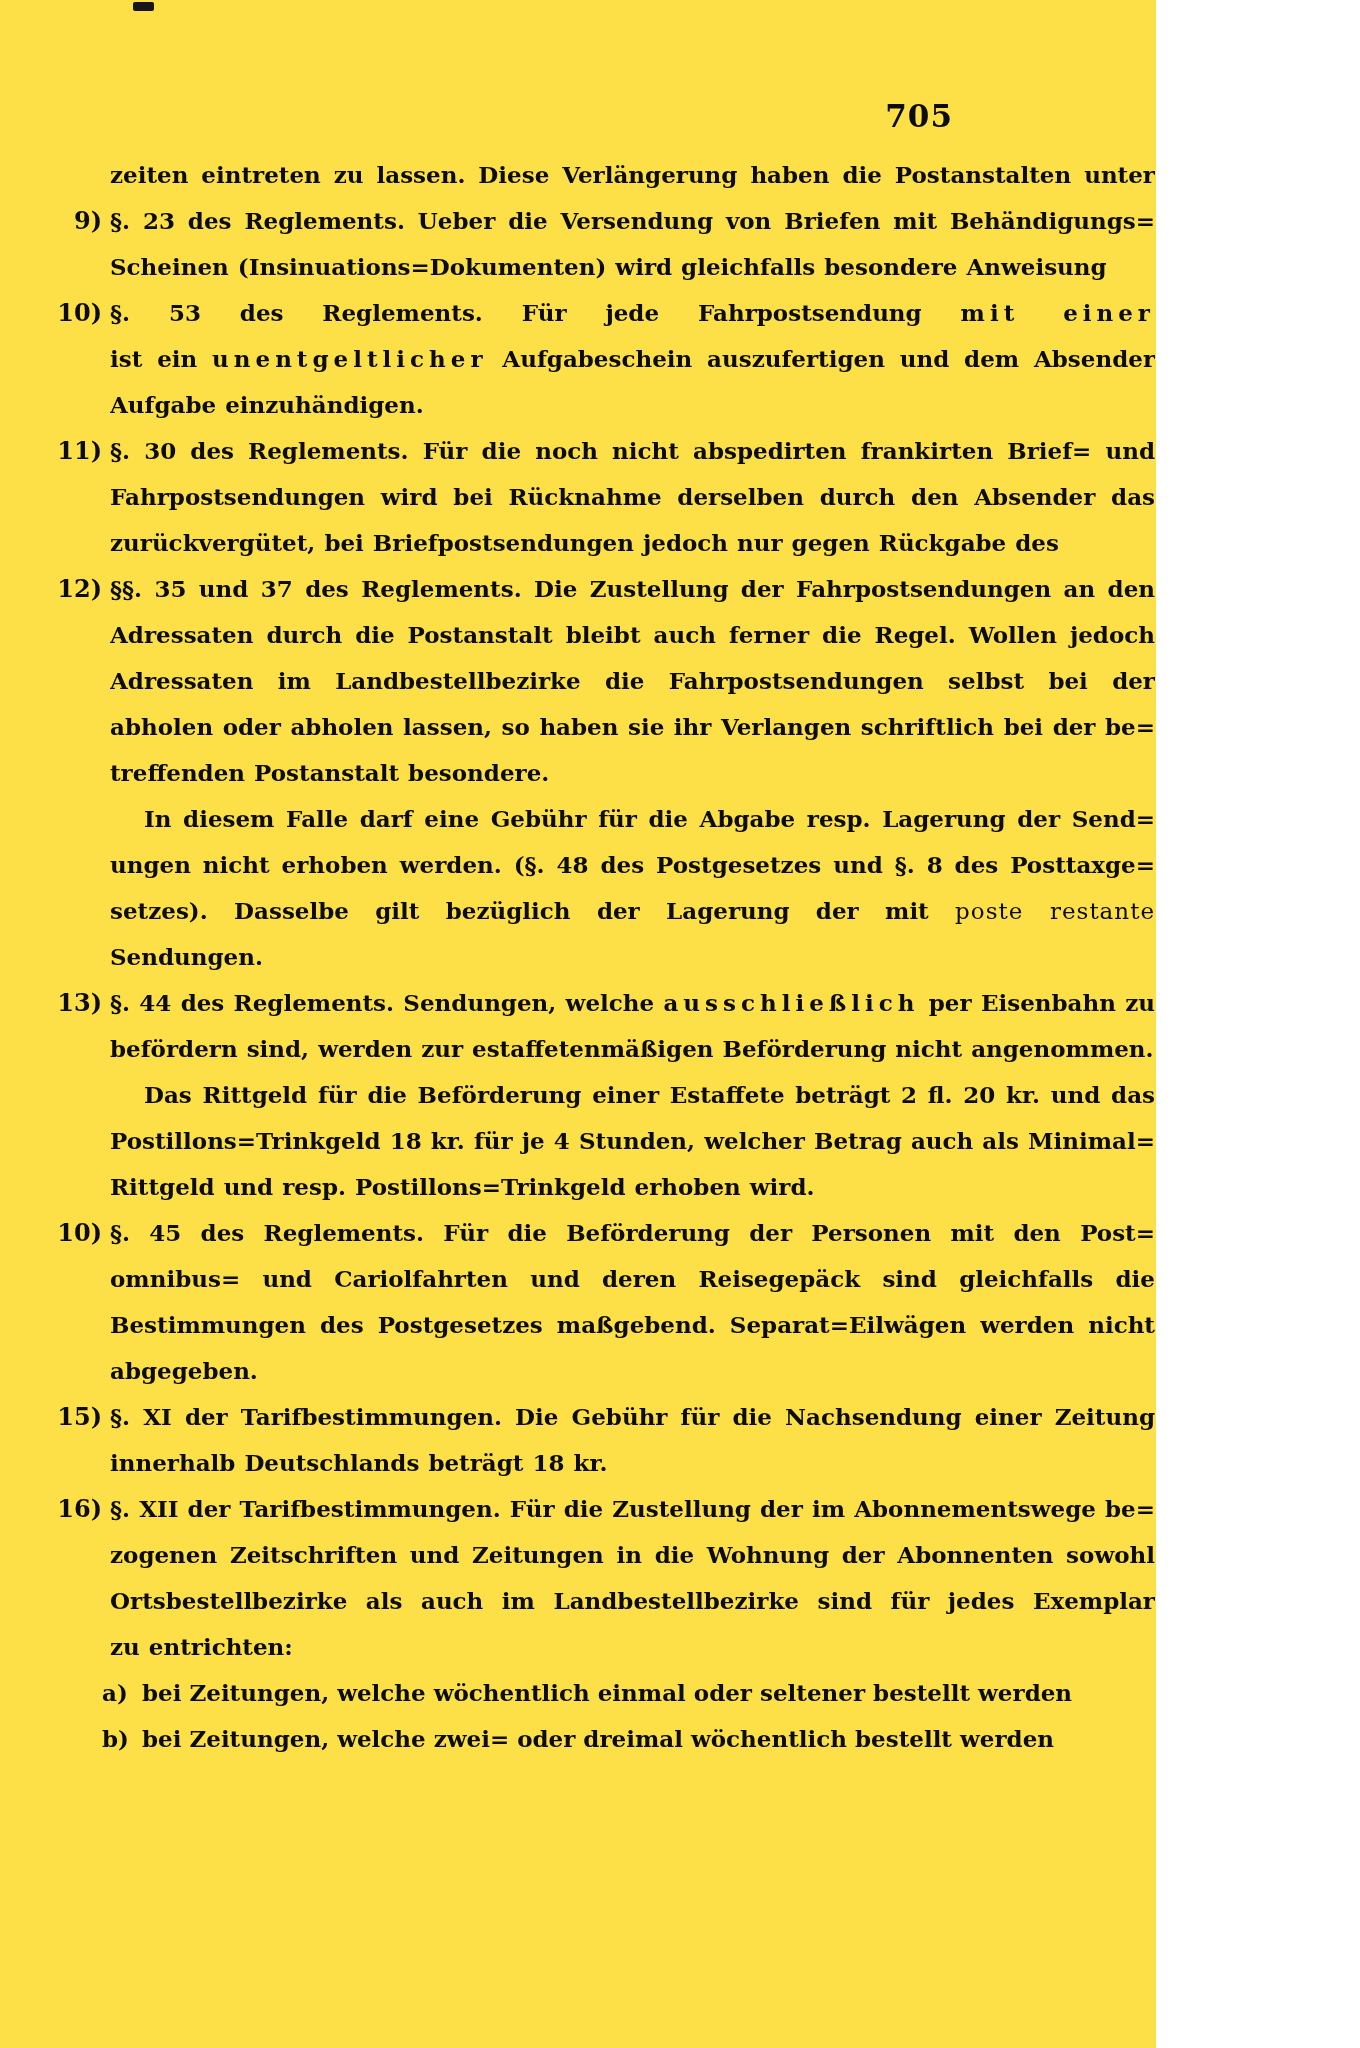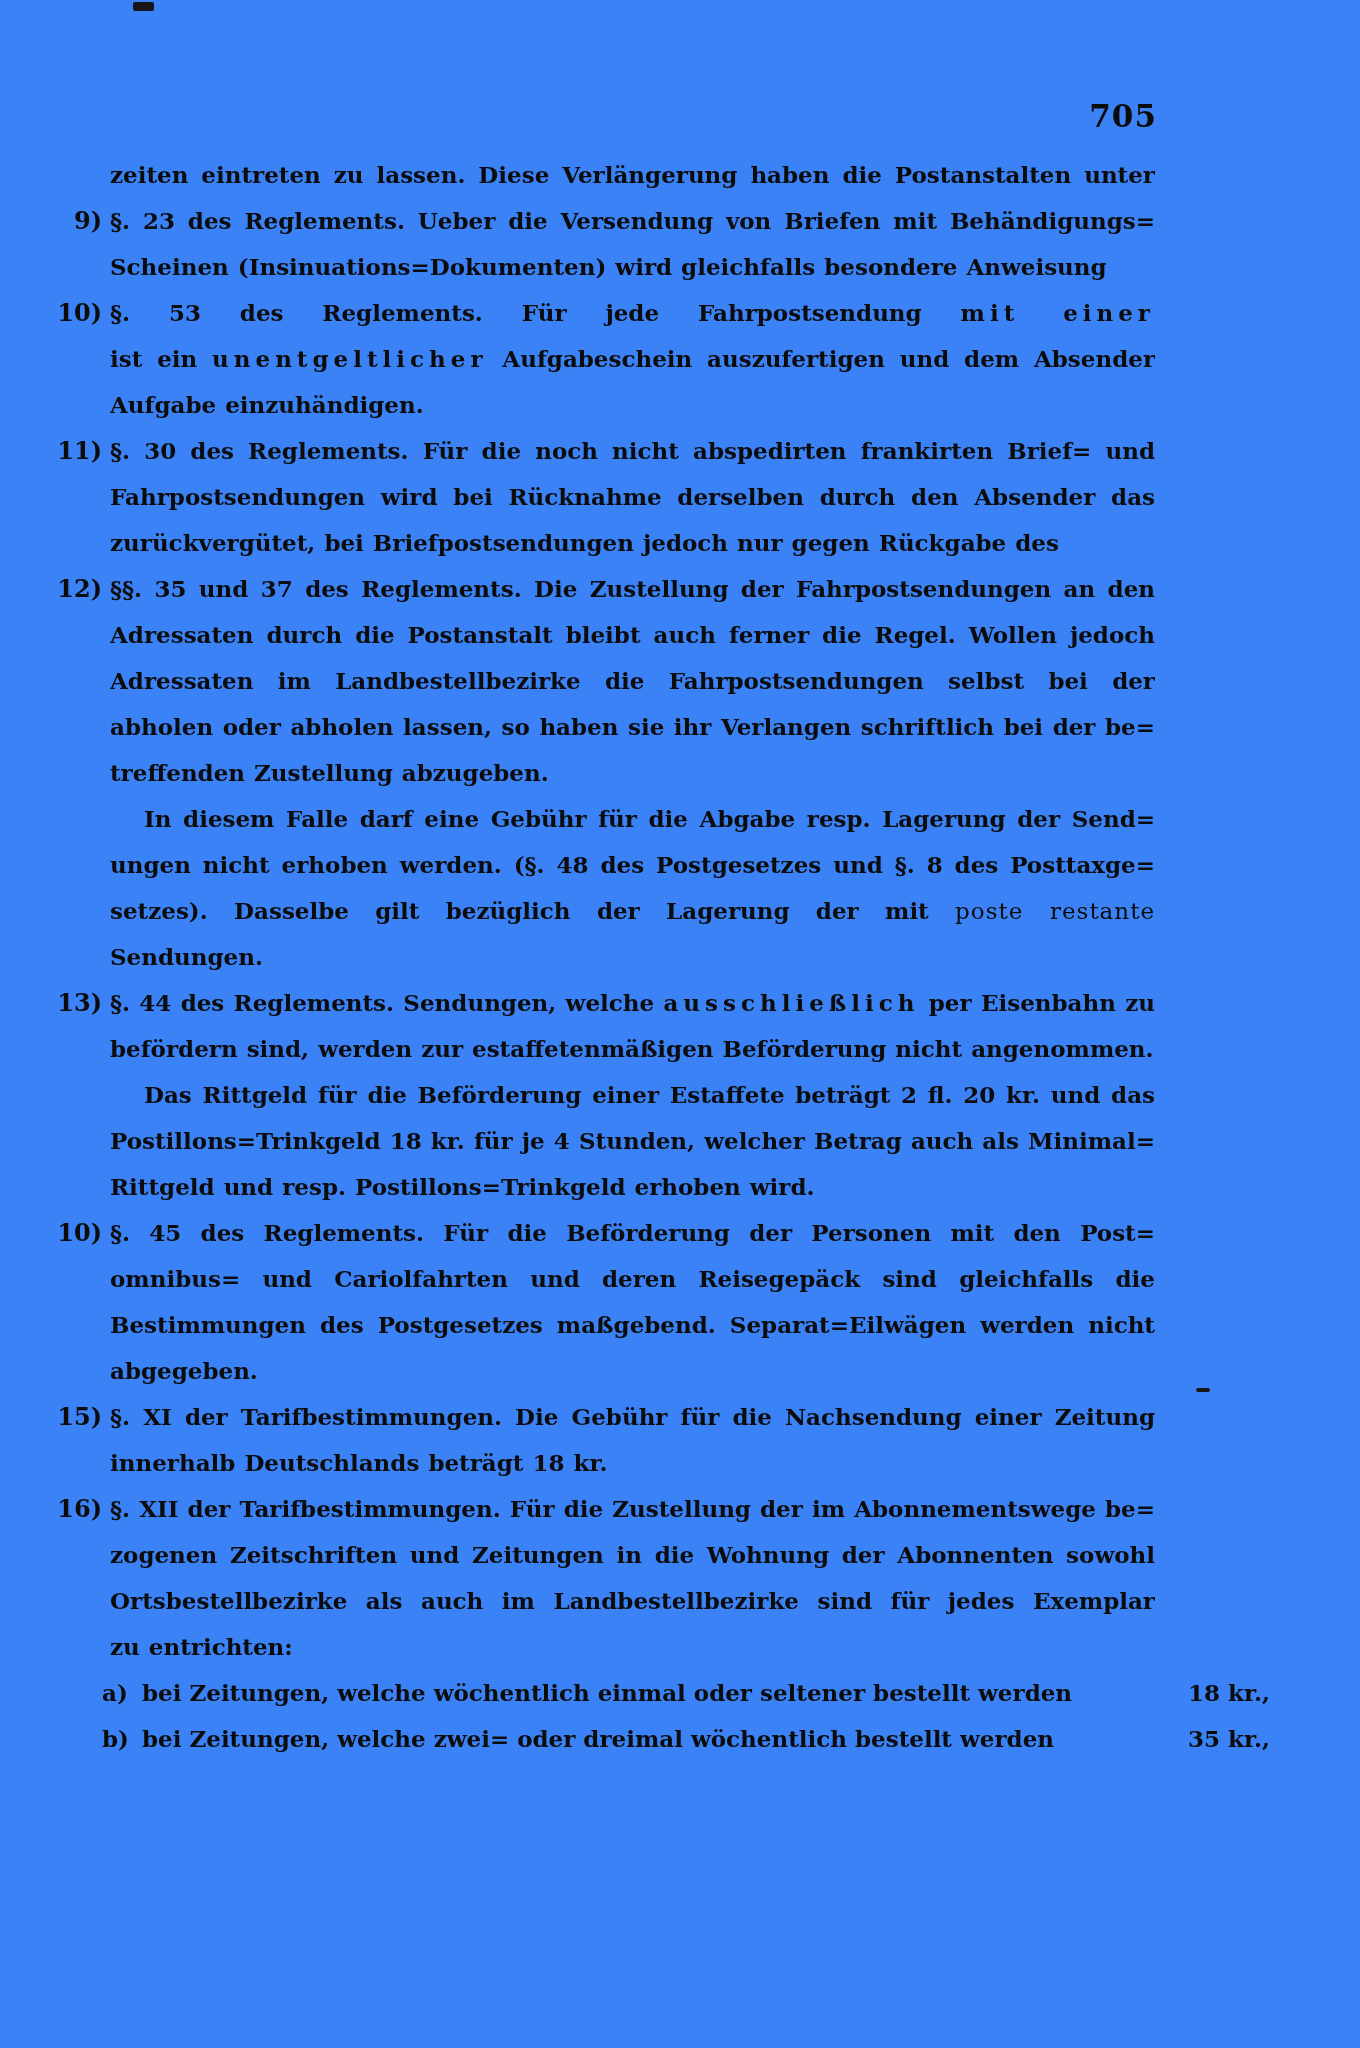--- a/index.html
+++ b/index.html
@@ -1,20 +1,20 @@
 <!DOCTYPE html>
 <html><head>
 <meta charset="utf-8">
 <style>
   html, body { margin: 0; padding: 0; }
   .page {
     position: relative;
-    width: 1360px;
+    width: 1156px;
     height: 2048px;
-    background: #3b82f6;
+    background: #fde047;
     font-family: "DejaVu Serif", "Liberation Serif", serif;
     font-weight: 700;
     color: #0c0c0c;
     overflow: hidden;
   }
   .pagenum {
     position: absolute;
     top: 98px;
     right: 203px;
     font-size: 31px;
@@ -107,21 +107,21 @@
       <div class="ln">Fahrpostsendungen wird bei Rücknahme derselben durch den Absender das Franko</div>
       <div class="ln end">zurückvergütet, bei Briefpostsendungen jedoch nur gegen Rückgabe des Couverts.</div>
     </div>
 
     <div class="item">
       <span class="num">12)</span>
       <div class="ln">§§. 35 und 37 des Reglements. Die Zustellung der Fahrpostsendungen an den</div>
       <div class="ln">Adressaten durch die Postanstalt bleibt auch ferner die Regel. Wollen jedoch</div>
       <div class="ln">Adressaten im Landbestellbezirke die Fahrpostsendungen selbst bei der Postanstalt</div>
       <div class="ln">abholen oder abholen lassen, so haben sie ihr Verlangen schriftlich bei der be=</div>
-      <div class="ln end">treffenden Zustellung abzugeben.</div>
+      <div class="ln end">treffenden Postanstalt besondere.</div>
       <div class="ln ind">In diesem Falle darf eine Gebühr für die Abgabe resp. Lagerung der Send=</div>
       <div class="ln">ungen nicht erhoben werden. (§. 48 des Postgesetzes und §. 8 des Posttaxge=</div>
       <div class="ln"><span>setzes). Dasselbe gilt bezüglich der Lagerung der mit </span><span class="ant">poste restante</span></div>
       <div class="ln end">Sendungen.</div>
     </div>
 
     <div class="item">
       <span class="num">13)</span>
       <div class="ln"><span>§. 44 des Reglements. Sendungen, welche </span><span class="sp">ausschließlich</span><span> per Eisenbahn zu</span></div>
       <div class="ln end">befördern sind, werden zur estaffetenmäßigen Beförderung nicht angenommen.</div>

